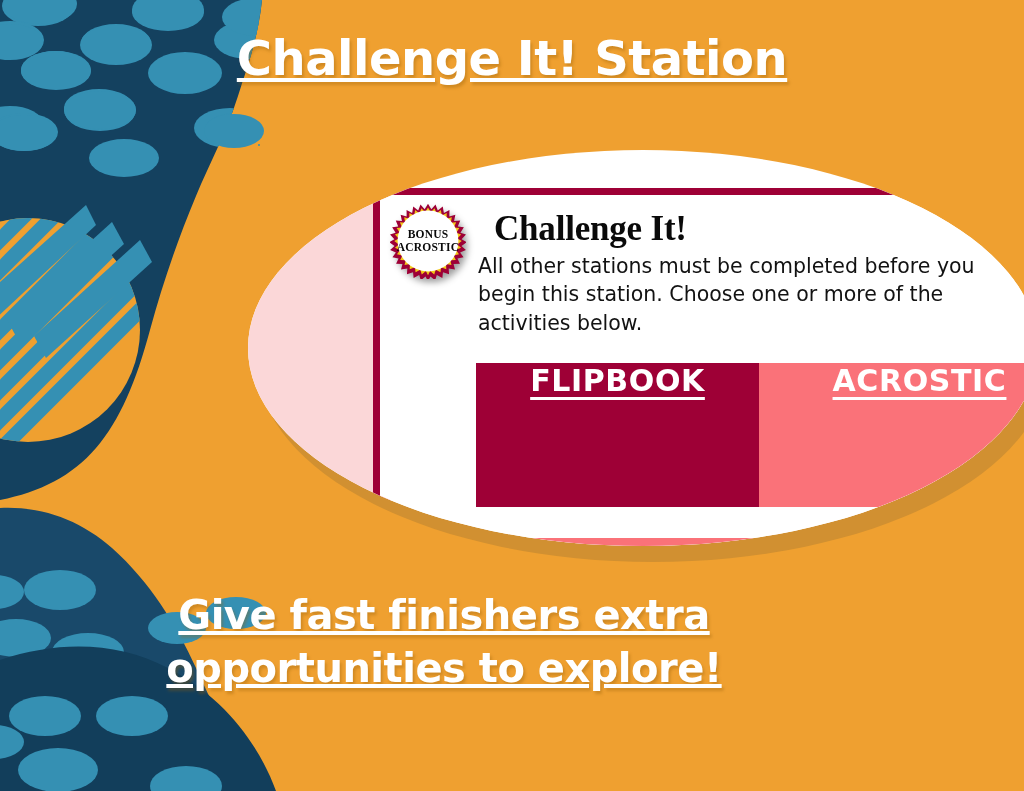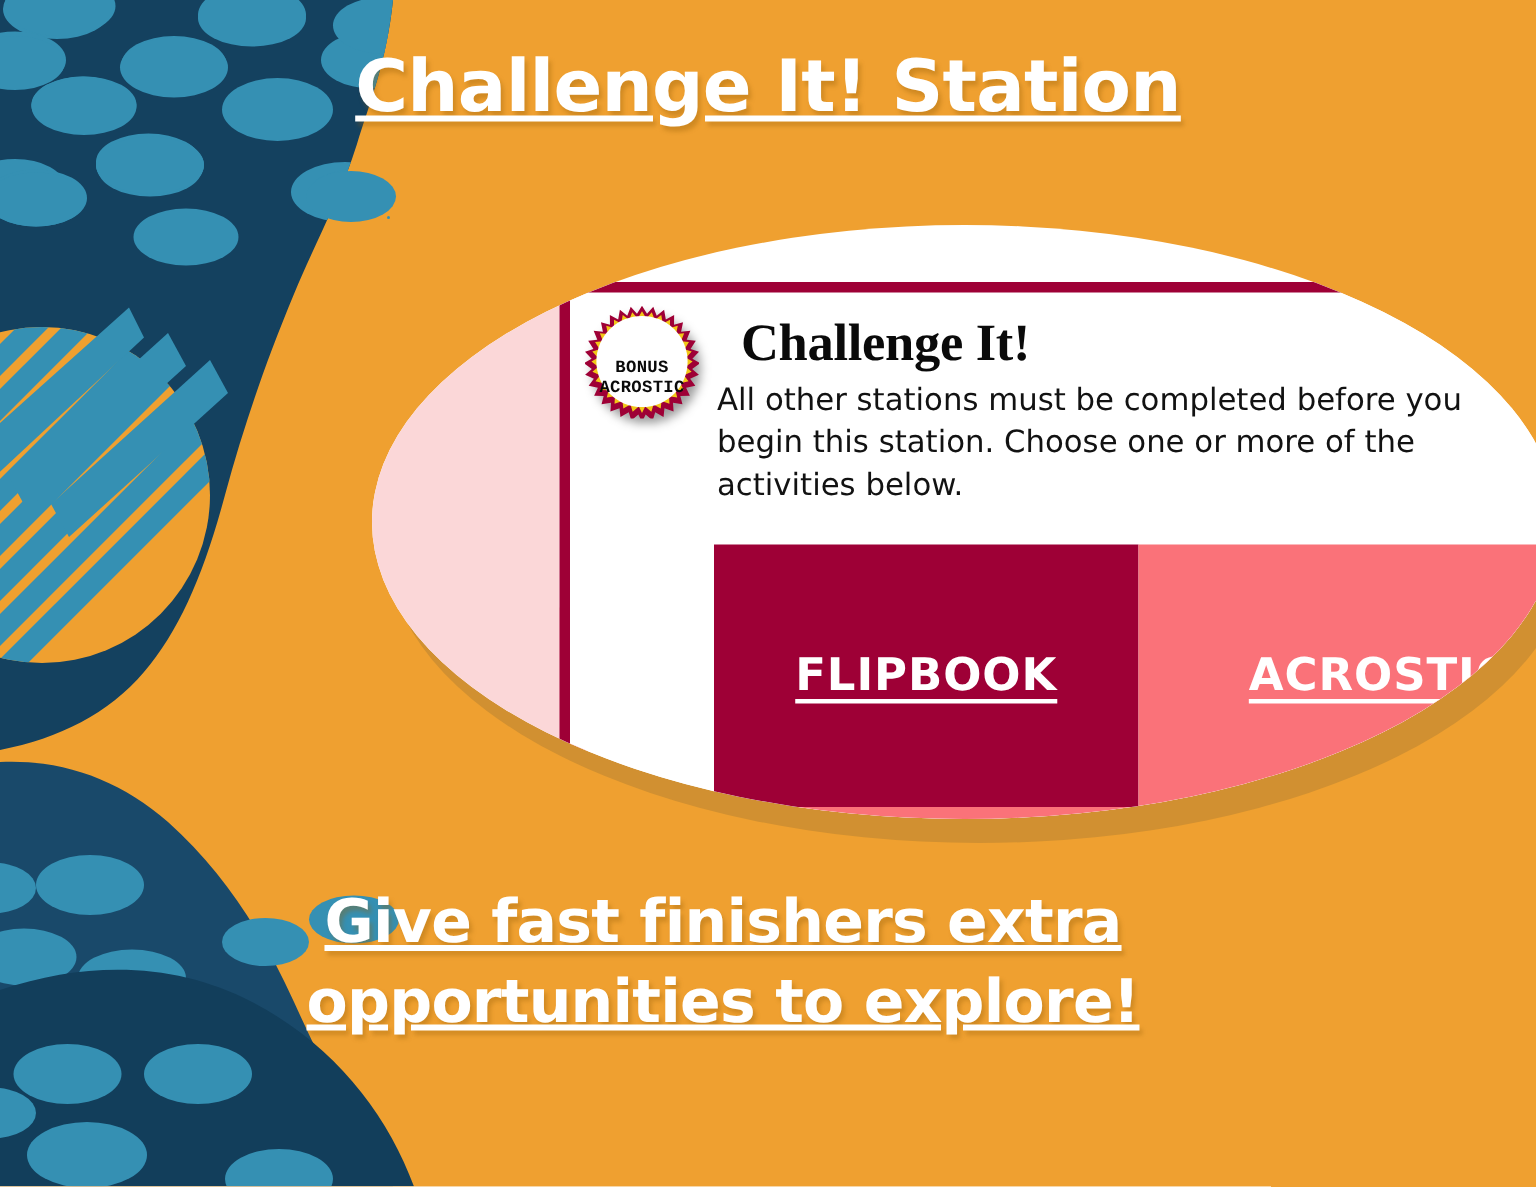--- a/index.html
+++ b/index.html
@@ -43,21 +43,21 @@
   }
   #title-text {
     top: 33px;
     font-size: 48px;
     line-height: 1.05;
   }
   #caption-text {
     top: 589px;
     font-size: 40px;
     line-height: 1.33;
-    padding: 0 120px;
+    padding: 0 82px;
     width: 724px;
   }
 
   
   #medallion {
     position: absolute;
     left: 248px;
     top: 150px;
     width: 790px;
     height: 396px;
@@ -125,28 +125,28 @@
     left: 10px;
     top: 8px;
     width: 76px;
     height: 76px;
     filter: drop-shadow(3px 4px 3px rgba(0,0,0,0.38));
   }
   #badge svg { display: block; }
   #badge-label {
     position: absolute;
     left: 0;
-    top: 12px;
+    top: 0;
     width: 76px;
     height: 76px;
     display: flex;
     flex-direction: column;
     align-items: center;
     justify-content: center;
-    font-family: Liberation Mono, monospace;
+    font-family: Liberation Serif, serif;
     font-weight: bold;
     font-size: 11.5px;
     line-height: 1.12;
     color: #0a0a0a;
     letter-spacing: 0.2px;
     text-align: center;
   }
 
   
   #doc-heading {
@@ -178,23 +178,22 @@
     position: absolute;
     left: 96px;
     top: 168px;
     width: 604px;
     height: 190px;
     display: flex;
   }
   .activity-tile {
     flex: 0 0 auto;
     display: flex;
-    align-items: center;
     justify-content: center;
-    height: 175px;
+    height: 144px;
     box-sizing: border-box;
   }
   .activity-tile .tile-label {
     font-family: "DejaVu Sans", sans-serif;
     font-weight: bold;
     font-size: 30px;
     letter-spacing: 0.6px;
     color: #ffffff;
     text-decoration: underline;
     text-underline-offset: 6px;

